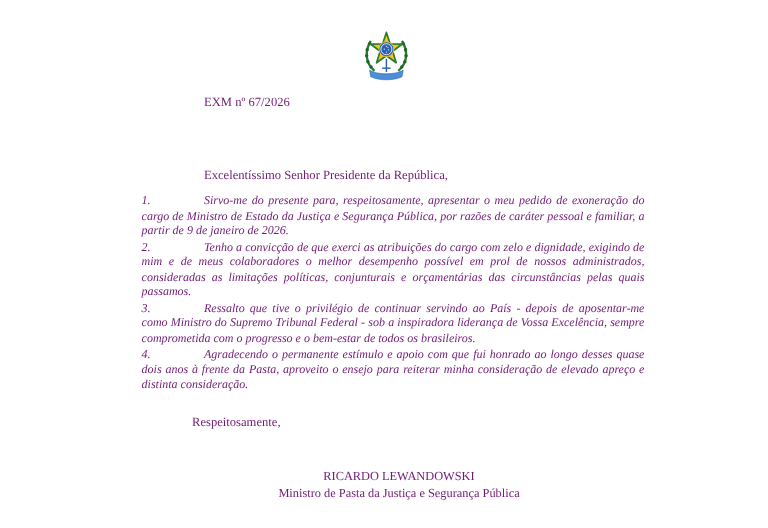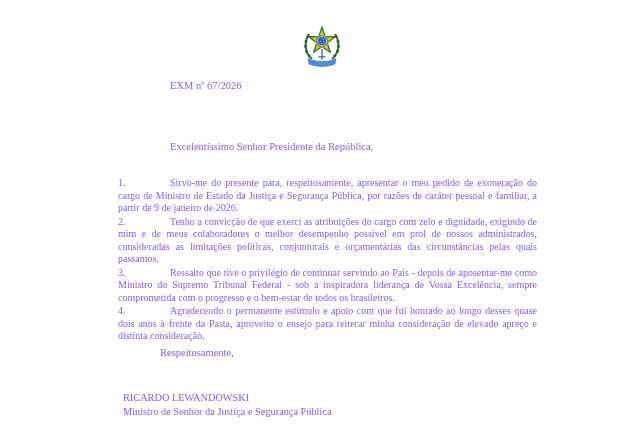--- a/index.html
+++ b/index.html
@@ -3,21 +3,21 @@
 <meta charset="utf-8">
 <style>
   * { margin: 0; padding: 0; box-sizing: border-box; }
   html, body { background: #ffffff; }
   .page {
     position: relative;
     width: 640px;
     height: 440px;
     background: #ffffff;
     font-family: "Liberation Serif", serif;
-    color: #8b5cf6;
+    color: #701a75;
     overflow: hidden;
   }
   .emblem {
     position: absolute;
     left: 301px;
     top: 22px;
     width: 42px;
     height: 46px;
   }
   .ref-line {
@@ -31,22 +31,23 @@
     position: absolute;
     left: 170px;
     top: 141px;
     font-size: 10.5px;
     white-space: nowrap;
     font-family: Liberation Serif, serif;
   }
   .body-block {
     position: absolute;
     left: 118px;
-    top: 177px;
+    top: 162px;
     width: 419px;
+    font-style: italic;
   }
   .body-block p {
     font-size: 10px;
     line-height: 12.5px;
     text-align: justify;
     margin-bottom: 1px;
   }
   .pnum {
     display: inline-block;
     width: 52px;
@@ -56,20 +57,21 @@
     left: 160px;
     top: 347px;
     font-size: 10.5px;
     white-space: nowrap;
   }
   .signature {
     position: absolute;
     left: 123px;
     top: 391px;
     width: 419px;
+    text-align: center;
     font-size: 10.3px;
     line-height: 13.5px;
   }
 </style>
 </head>
 <body>
 
 <div class="page">
 
   <svg class="emblem" viewBox="0 0 42 46" xmlns="http://www.w3.org/2000/svg">
@@ -120,16 +122,16 @@
     </p>
     <p>
       <span class="pnum">4.</span><span>Agradecendo o permanente estímulo e apoio com que fui honrado ao longo desses quase dois anos à frente da Pasta, aproveito o ensejo para reiterar minha consideração de elevado apreço e distinta consideração.</span>
     </p>
   </div>
 
   <div class="closing">Respeitosamente,</div>
 
   <div class="signature">
     <div>RICARDO LEWANDOWSKI</div>
-    <div>Ministro de Senhor da Justiça e Segurança Pública</div>
+    <div>Ministro de Pasta da Justiça e Segurança Pública</div>
   </div>
 
 </div>
 
 </body></html>

